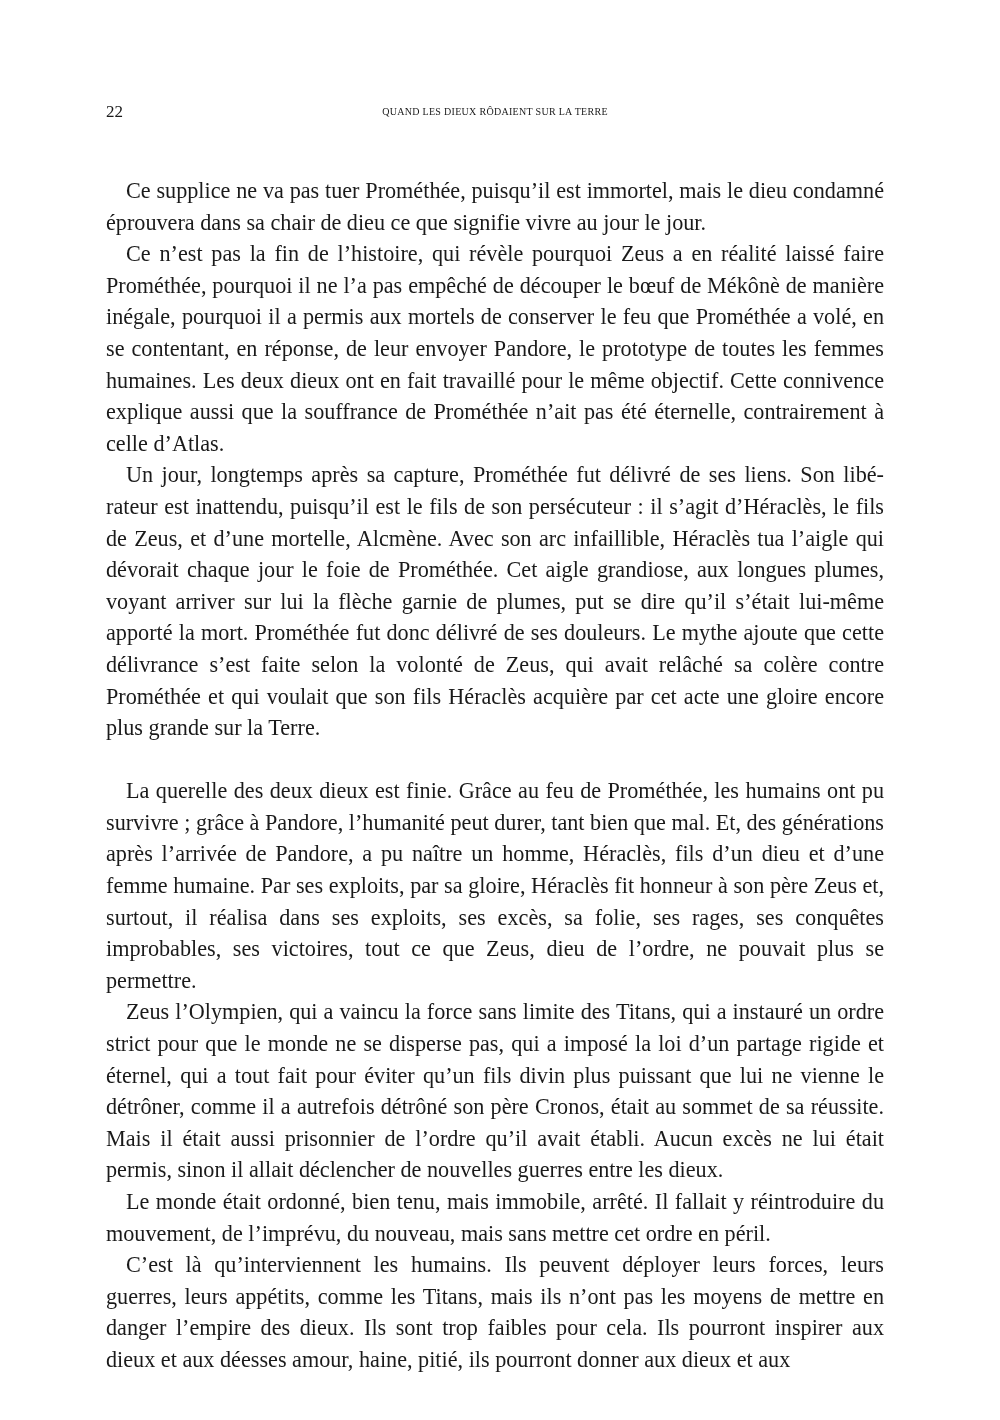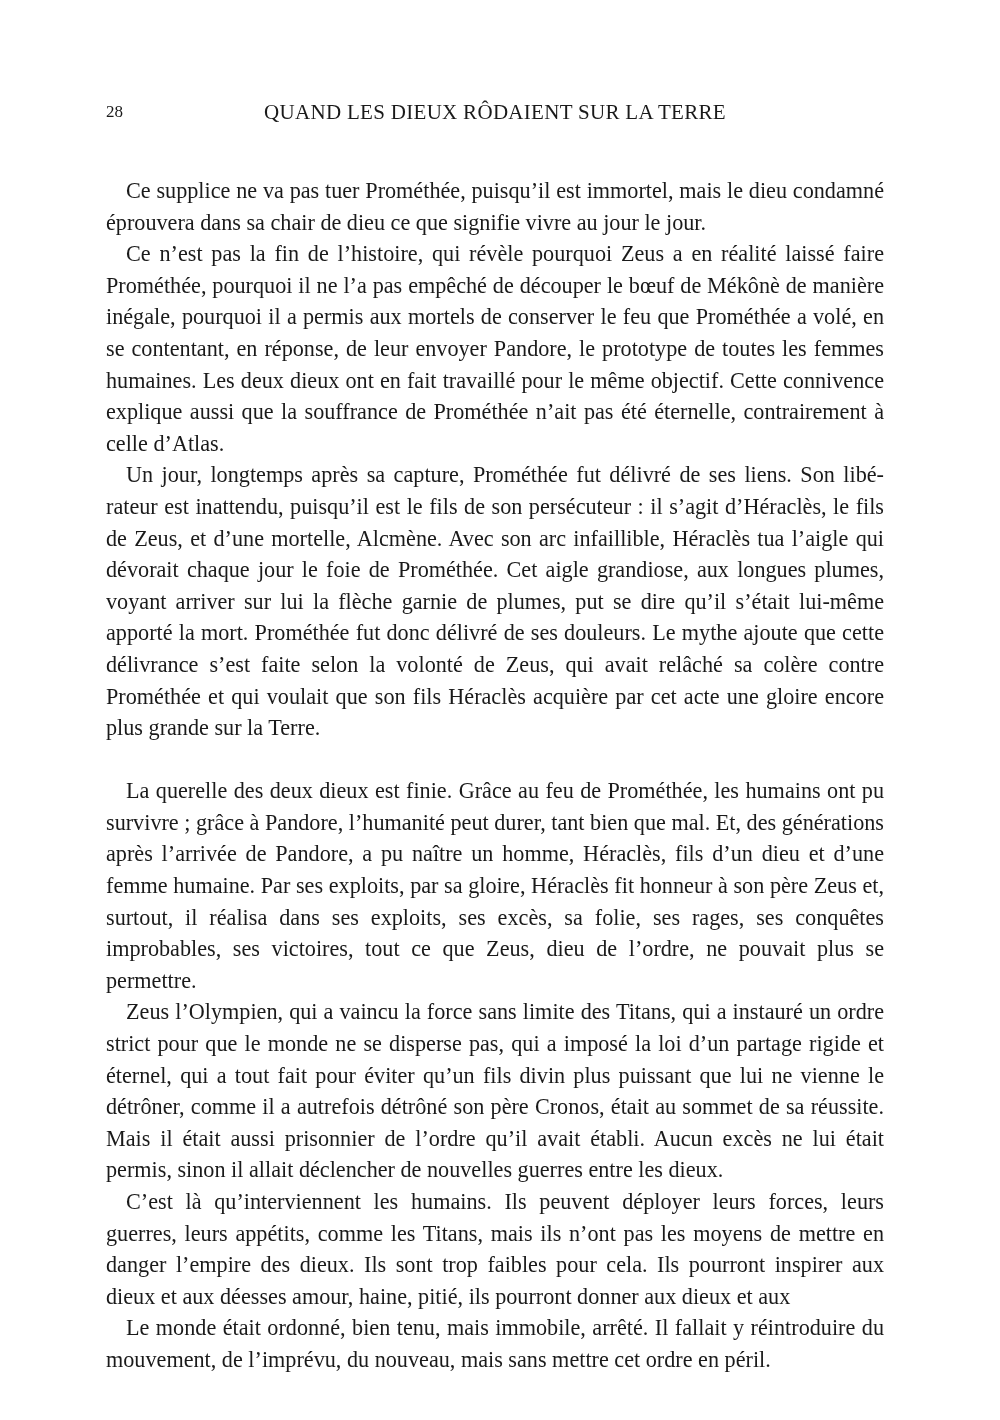--- a/index.html
+++ b/index.html
@@ -34,21 +34,21 @@
     }
     .running-title {
       position: absolute;
       left: 0;
       right: 0;
       top: 0;
       text-align: center;
       letter-spacing: 0.3px;
       font-variant: small-caps;
       text-transform: uppercase;
-      font-size: 21px;
+      font-size: 10px;
     }
     .body-text {
       margin-top: 49px;
       font-size: 22.2px;
       line-height: 31.6px;
     }
     .para {
       margin: 0;
       text-indent: 20px;
       text-align: justify;
@@ -56,29 +56,29 @@
     }
     .section-break {
       height: 31.6px;
     }
   </style>
 </head>
 <body>
 
 <div class="page">
   <div class="running-head">
-    <span class="folio">28</span>
+    <span class="folio">22</span>
     <span class="running-title">QUAND LES DIEUX RÔDAIENT SUR LA TERRE</span>
   </div>
 
   <div class="body-text">
     <p class="para">Ce supplice ne va pas tuer Prométhée, puisqu’il est immortel, mais le dieu condamné éprouvera dans sa chair de dieu ce que signifie vivre au jour le jour.</p>
     <p class="para">Ce n’est pas la fin de l’histoire, qui révèle pourquoi Zeus a en réalité laissé faire Prométhée, pourquoi il ne l’a pas empêché de découper le bœuf de Mékônè de manière inégale, pourquoi il a permis aux mortels de conserver le feu que Prométhée a volé, en se contentant, en réponse, de leur envoyer Pandore, le proto­type de toutes les femmes humaines. Les deux dieux ont en fait travaillé pour le même objectif. Cette connivence explique aussi que la souffrance de Prométhée n’ait pas été éternelle, contrairement à celle d’Atlas.</p>
     <p class="para">Un jour, longtemps après sa capture, Prométhée fut délivré de ses liens. Son libé­rateur est inattendu, puisqu’il est le fils de son persécuteur&nbsp;: il s’agit d’Héraclès, le fils de Zeus, et d’une mortelle, Alcmène. Avec son arc infaillible, Héraclès tua l’aigle qui dévorait chaque jour le foie de Prométhée. Cet aigle grandiose, aux longues plumes, voyant arriver sur lui la flèche garnie de plumes, put se dire qu’il s’était lui-même apporté la mort. Prométhée fut donc délivré de ses douleurs. Le mythe ajoute que cette délivrance s’est faite selon la volonté de Zeus, qui avait relâché sa colère contre Prométhée et qui voulait que son fils Héraclès acquière par cet acte une gloire encore plus grande sur la Terre.</p>
 
     <div class="section-break"></div>
 
     <p class="para">La querelle des deux dieux est finie. Grâce au feu de Prométhée, les humains ont pu survivre&nbsp;; grâce à Pandore, l’humanité peut durer, tant bien que mal. Et, des générations après l’arrivée de Pandore, a pu naître un homme, Héraclès, fils d’un dieu et d’une femme humaine. Par ses exploits, par sa gloire, Héraclès fit honneur à son père Zeus et, surtout, il réalisa dans ses exploits, ses excès, sa folie, ses rages, ses conquêtes improbables, ses victoires, tout ce que Zeus, dieu de l’ordre, ne pouvait plus se permettre.</p>
     <p class="para">Zeus l’Olympien, qui a vaincu la force sans limite des Titans, qui a instauré un ordre strict pour que le monde ne se disperse pas, qui a imposé la loi d’un partage rigide et éternel, qui a tout fait pour éviter qu’un fils divin plus puissant que lui ne vienne le détrôner, comme il a autrefois détrôné son père Cronos, était au sommet de sa réussite. Mais il était aussi prisonnier de l’ordre qu’il avait établi. Aucun excès ne lui était permis, sinon il allait déclencher de nouvelles guerres entre les dieux.</p>
+    <p class="para">Le monde était ordonné, bien tenu, mais immobile, arrêté. Il fallait y réintroduire du mouvement, de l’imprévu, du nouveau, mais sans mettre cet ordre en péril.</p>
     <p class="para">C’est là qu’interviennent les humains. Ils peuvent déployer leurs forces, leurs guerres, leurs appétits, comme les Titans, mais ils n’ont pas les moyens de mettre en danger l’empire des dieux. Ils sont trop faibles pour cela. Ils pourront inspirer aux dieux et aux déesses amour, haine, pitié, ils pourront donner aux dieux et aux</p>
-    <p class="para">Le monde était ordonné, bien tenu, mais immobile, arrêté. Il fallait y réintroduire du mouvement, de l’imprévu, du nouveau, mais sans mettre cet ordre en péril.</p>
   </div>
 </div>
 
 </body></html>

